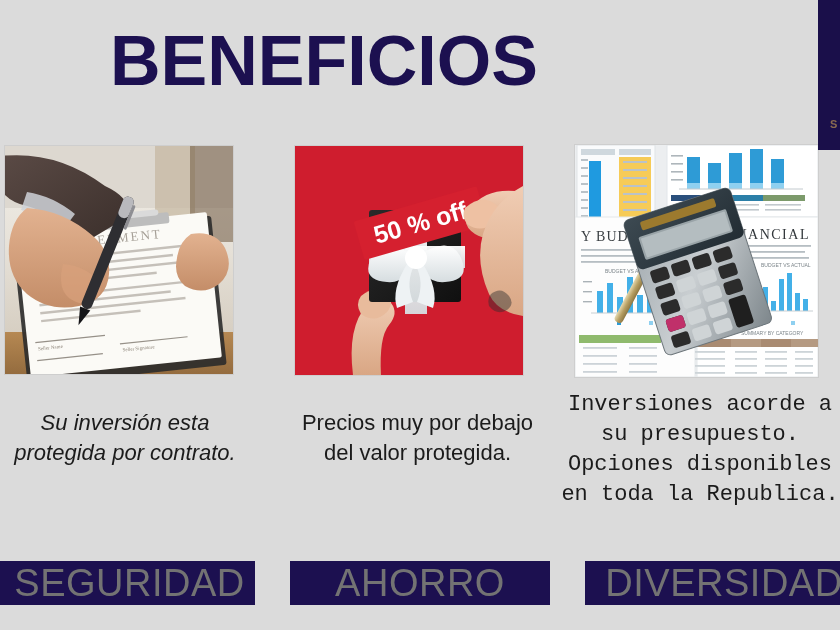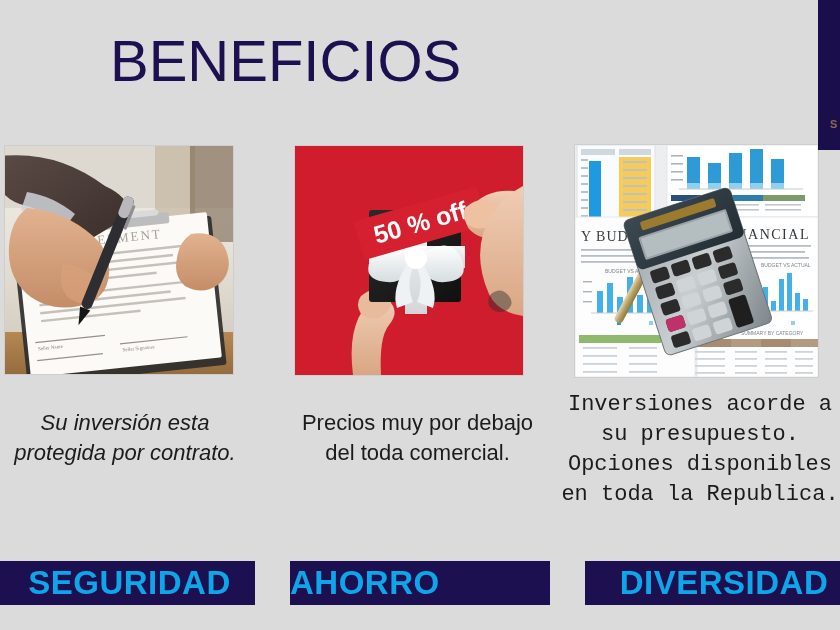--- a/index.html
+++ b/index.html
@@ -39,24 +39,24 @@
     font-weight: bold;
     white-space: nowrap;
     opacity: .85;
   }
 
   
   #title {
     position: absolute;
     left: 110px;
     top: 24px;
-    font-size: 58px;
+    font-size: 70px;
     line-height: 74px;
     letter-spacing: 0px;
-    font-weight: 400;
+    font-weight: 700;
     color: #1c1050;
     font-family: "Liberation Sans", sans-serif;
     white-space: nowrap;
   }
 
   
   .col {
     position: absolute;
     top: 0;
     height: 630px;
@@ -99,30 +99,30 @@
   .banner {
     position: absolute;
     top: 561px;
     height: 44px;
     background: #1c1050;
     display: flex;
     align-items: center;
     box-sizing: border-box;
   }
   .banner-label {
-    color: #0ea5e9;
-    font-size: 33px;
+    color: #737373;
+    font-size: 38px;
     line-height: 34px;
-    font-weight: 700;
+    font-weight: 400;
     letter-spacing: 0.5px;
     white-space: nowrap;
     font-family: "Liberation Sans", sans-serif;
   }
   #banner-1 { left: 0px;   width: 255px; justify-content: center; padding-left: 4px; }
-  #banner-2 { left: 290px; width: 260px; }
+  #banner-2 { left: 290px; width: 260px; justify-content: center; }
   #banner-3 { left: 585px; width: 255px; justify-content: center; padding-left: 23px; }
 </style>
 </head>
 <body>
 
 <div id="slide">
 
   <div id="right-strip">
     <span class="strip-text">S</span>
   </div>
@@ -243,21 +243,21 @@
           <text x="126" y="84" font-family="Liberation Sans, sans-serif" font-size="25" font-weight="bold" fill="#ffffff" text-anchor="middle">50 % off</text>
         </g>
 
         <path d="M228 46 q-36 -6 -52 16 q-12 16 4 26 q16 10 30 -4 q10 -10 18 -8 z" fill="url(#skin2)"></path>
         <path d="M170 62 q16 -14 30 -4 q10 8 0 18 q-14 12 -28 2 q-6 -8 -2 -16 z" fill="#eec1a3"></path>
         <path d="M228 40 q-30 16 -40 48 q-8 28 6 60 q8 18 34 22 l0 -130 z" fill="url(#skin2)"></path>
         <path d="M196 148 q10 -8 18 2 q6 8 -2 14 q-10 6 -18 -4 q-2 -8 2 -12 z" fill="#2f2f2f" opacity="0.45"></path>
       </svg>
     </div>
 
-    <div class="caption" id="caption-2">Precios muy por debajo del toda comercial.</div>
+    <div class="caption" id="caption-2">Precios muy por debajo del valor protegida.</div>
   </div>
 
   <div class="col" id="col-3">
 
     <div class="photo" id="photo-3">
       <svg viewBox="0 0 243 232" preserveAspectRatio="none">
         <defs>
           <linearGradient id="calcBody" x1="0" y1="0" x2="1" y2="1">
             <stop offset="0%" stop-color="#9aa3a8"></stop>
             <stop offset="50%" stop-color="#c9ced1"></stop>

